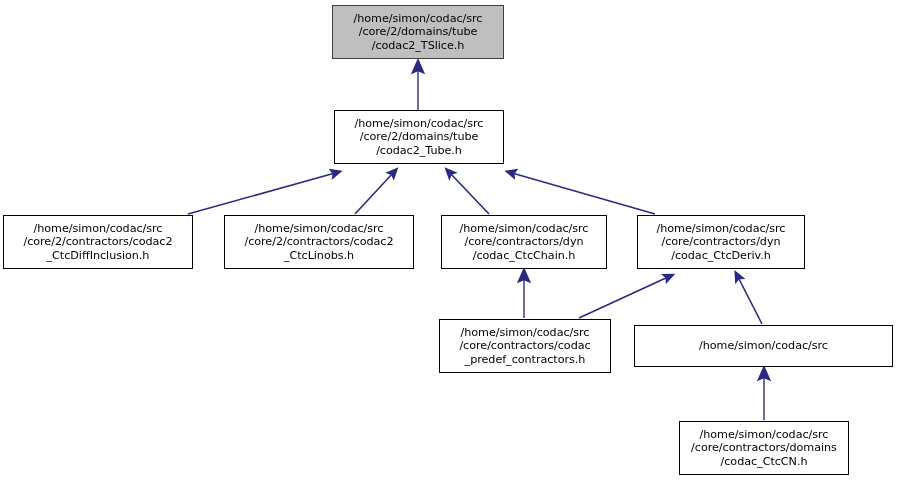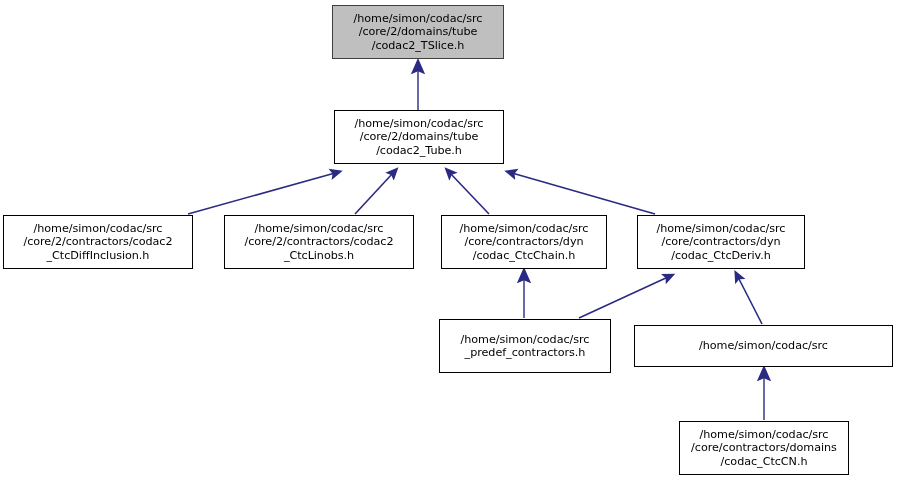--- a/index.html
+++ b/index.html
@@ -128,20 +128,21 @@
   </div>
 
   <div class="node" style="left:637px; top:215px; width:168px; height:54px;">
     <span class="ln">/home/simon/codac/src</span>
     <span class="ln">/core/contractors/dyn</span>
     <span class="ln">/codac_CtcDeriv.h</span>
   </div>
 
   <div class="node" style="left:439px; top:319px; width:172px; height:54px;">
     <span class="ln">/home/simon/codac/src</span>
+    <span class="ln">/core/contractors/codac</span>
     <span class="ln">_predef_contractors.h</span>
   </div>
 
   <div class="node" style="left:634px; top:325px; width:259px; height:42px;">
     <span class="ln">/home/simon/codac/src</span>
   </div>
 
   <div class="node" style="left:679px; top:421px; width:170px; height:54px;">
     <span class="ln">/home/simon/codac/src</span>
     <span class="ln">/core/contractors/domains</span>

